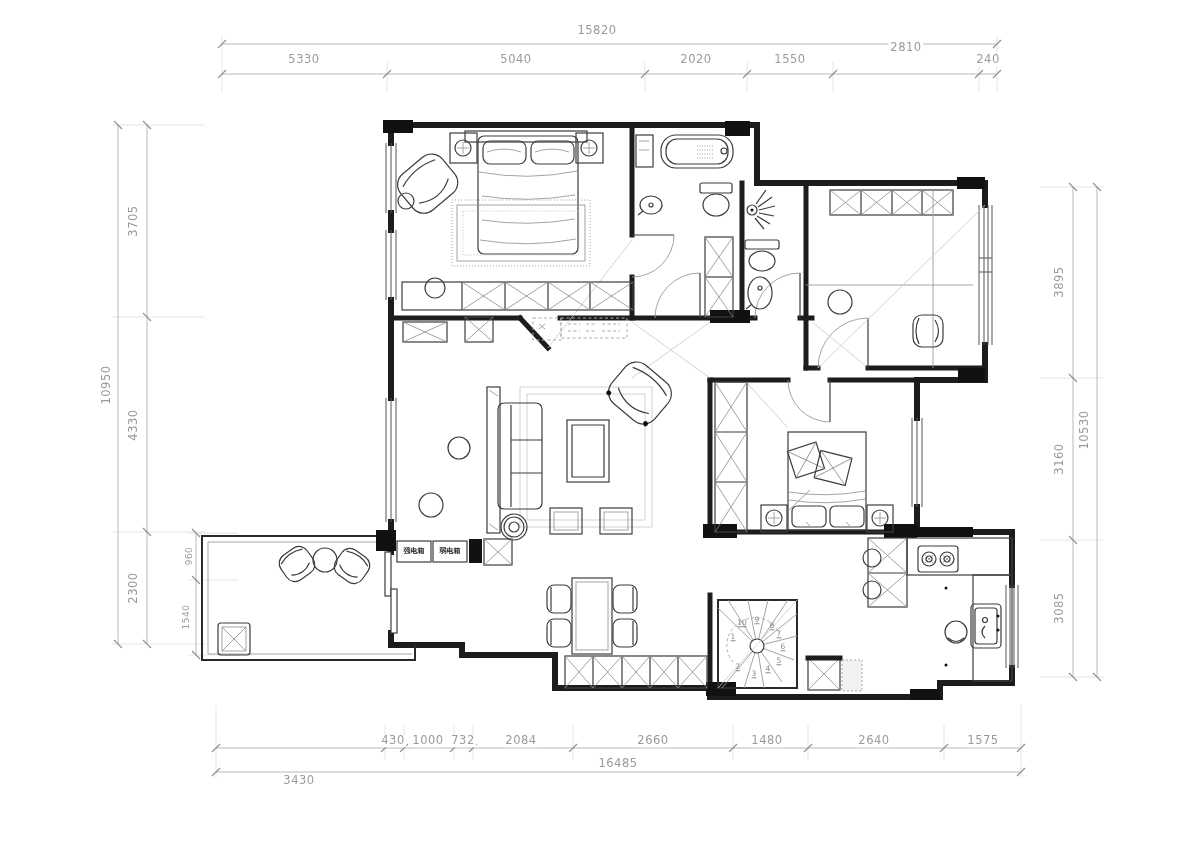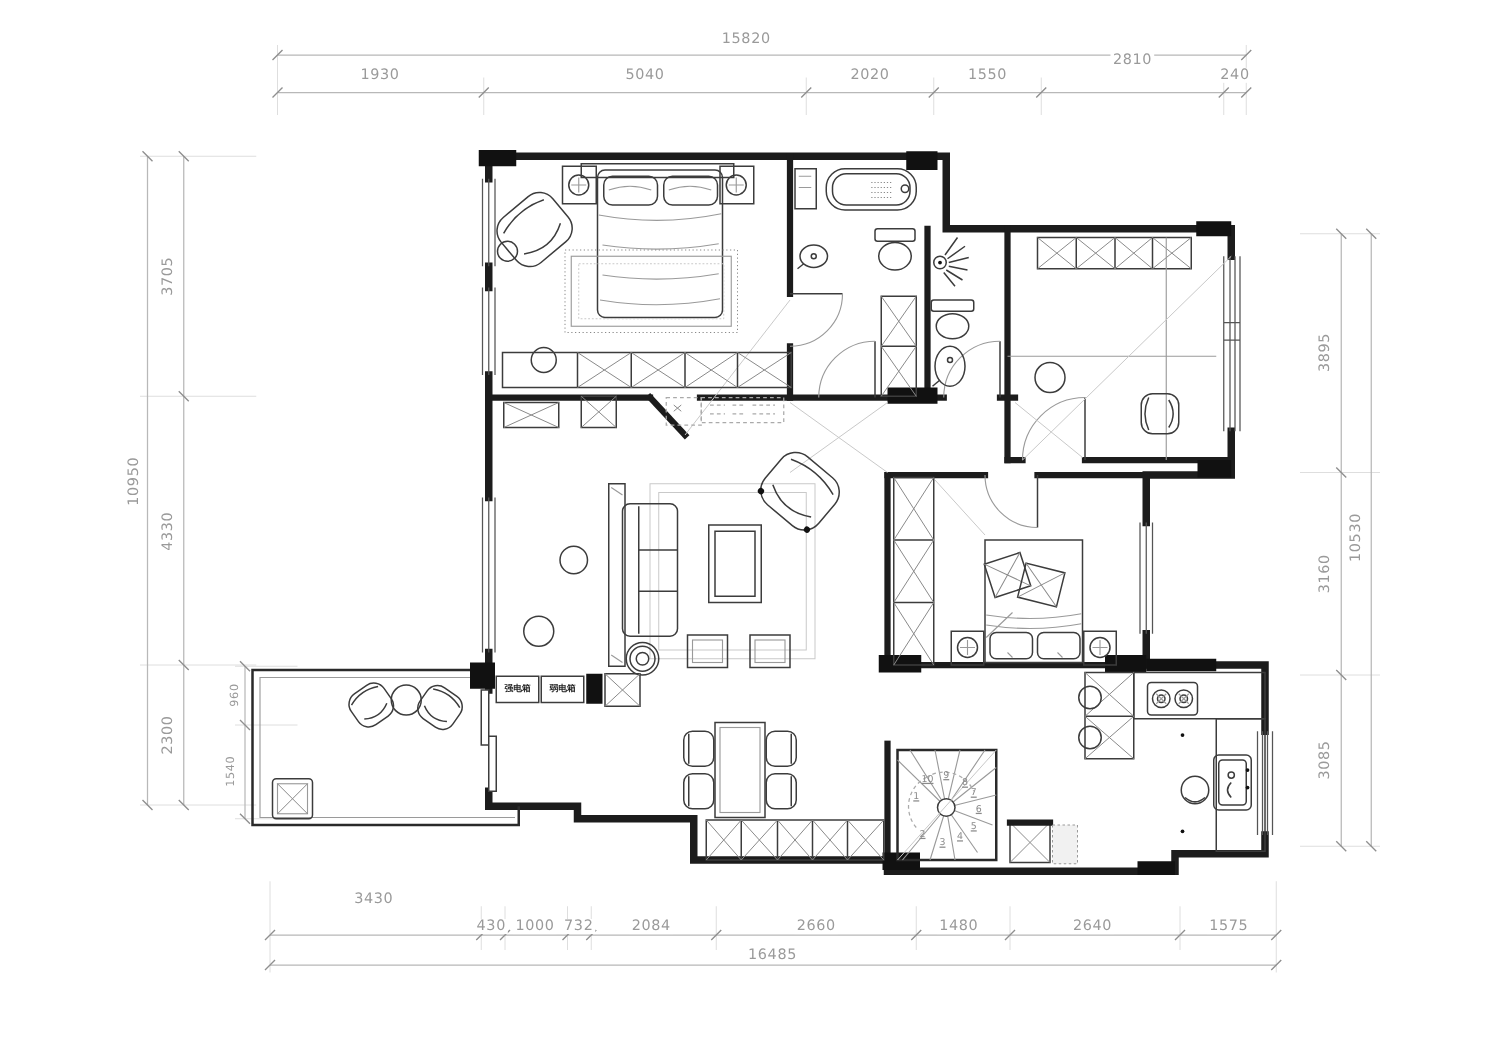--- a/index.html
+++ b/index.html
@@ -403,28 +403,28 @@
       <path class="xx" d="M808,658L840,690 M840,658L808,690"></path>
       <path class="w5" d="M808,658h32" stroke-width="3"></path>
     </g>
     <rect x="842" y="660" width="20" height="31" fill="#f1f1f1" stroke="#9a9a9a" stroke-width="0.8" stroke-dasharray="2 2"></rect>
     <path class="llt" d="M718,688L797,600"></path>
   </g>
 
 </svg>
 
   <span class="dimtxt" style="left:597px;top:31px">15820</span>
-  <span class="dimtxt" style="left:304px;top:60px">1930</span>
+  <span class="dimtxt" style="left:304px;top:60px">5330</span>
   <span class="dimtxt" style="left:516px;top:60px">5040</span>
   <span class="dimtxt" style="left:696px;top:60px">2020</span>
   <span class="dimtxt" style="left:790px;top:60px">1550</span>
   <span class="dimtxt" style="left:906px;top:48px">2810</span>
   <span class="dimtxt" style="left:988px;top:60px">240</span>
 
-  <span class="dimtxt" style="left:299px;top:719px">3430</span>
+  <span class="dimtxt" style="left:299px;top:781px">3430</span>
   <span class="dimtxt" style="left:393px;top:741px">430</span>
   <span class="dimtxt" style="left:428px;top:741px">1000</span>
   <span class="dimtxt" style="left:463px;top:741px">732</span>
   <span class="dimtxt" style="left:521px;top:741px">2084</span>
   <span class="dimtxt" style="left:653px;top:741px">2660</span>
   <span class="dimtxt" style="left:767px;top:741px">1480</span>
   <span class="dimtxt" style="left:874px;top:741px">2640</span>
   <span class="dimtxt" style="left:983px;top:741px">1575</span>
   <span class="dimtxt" style="left:618px;top:764px">16485</span>
 

